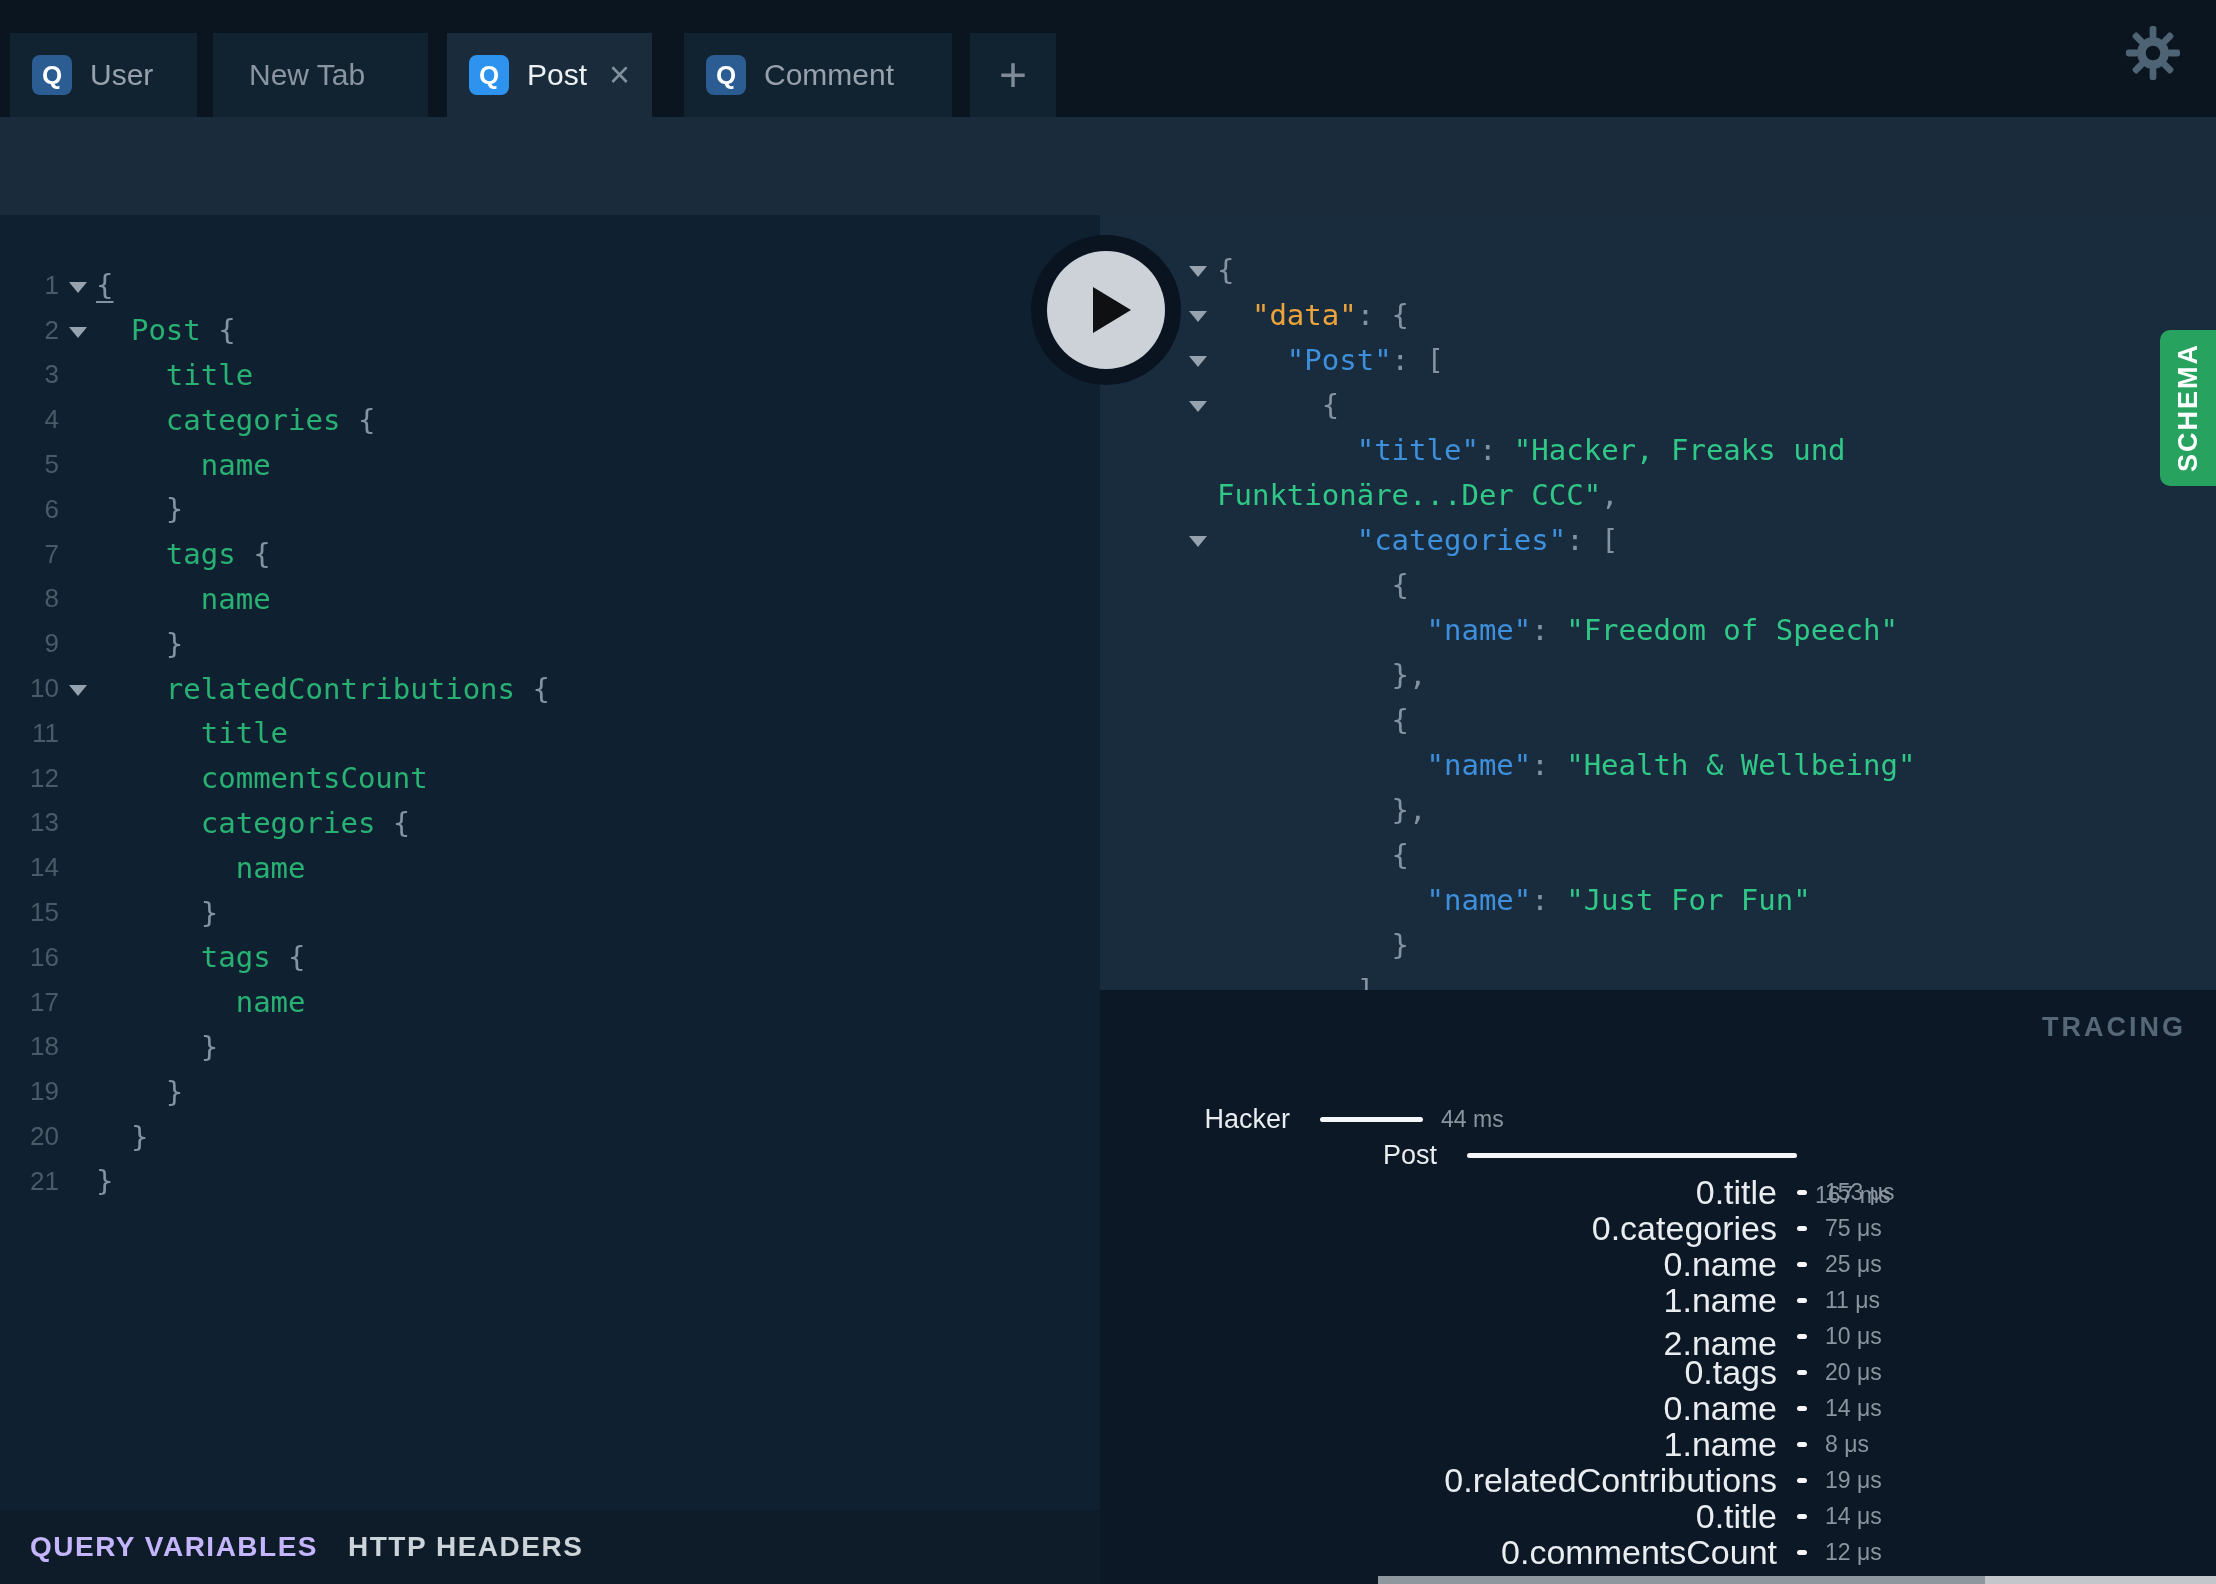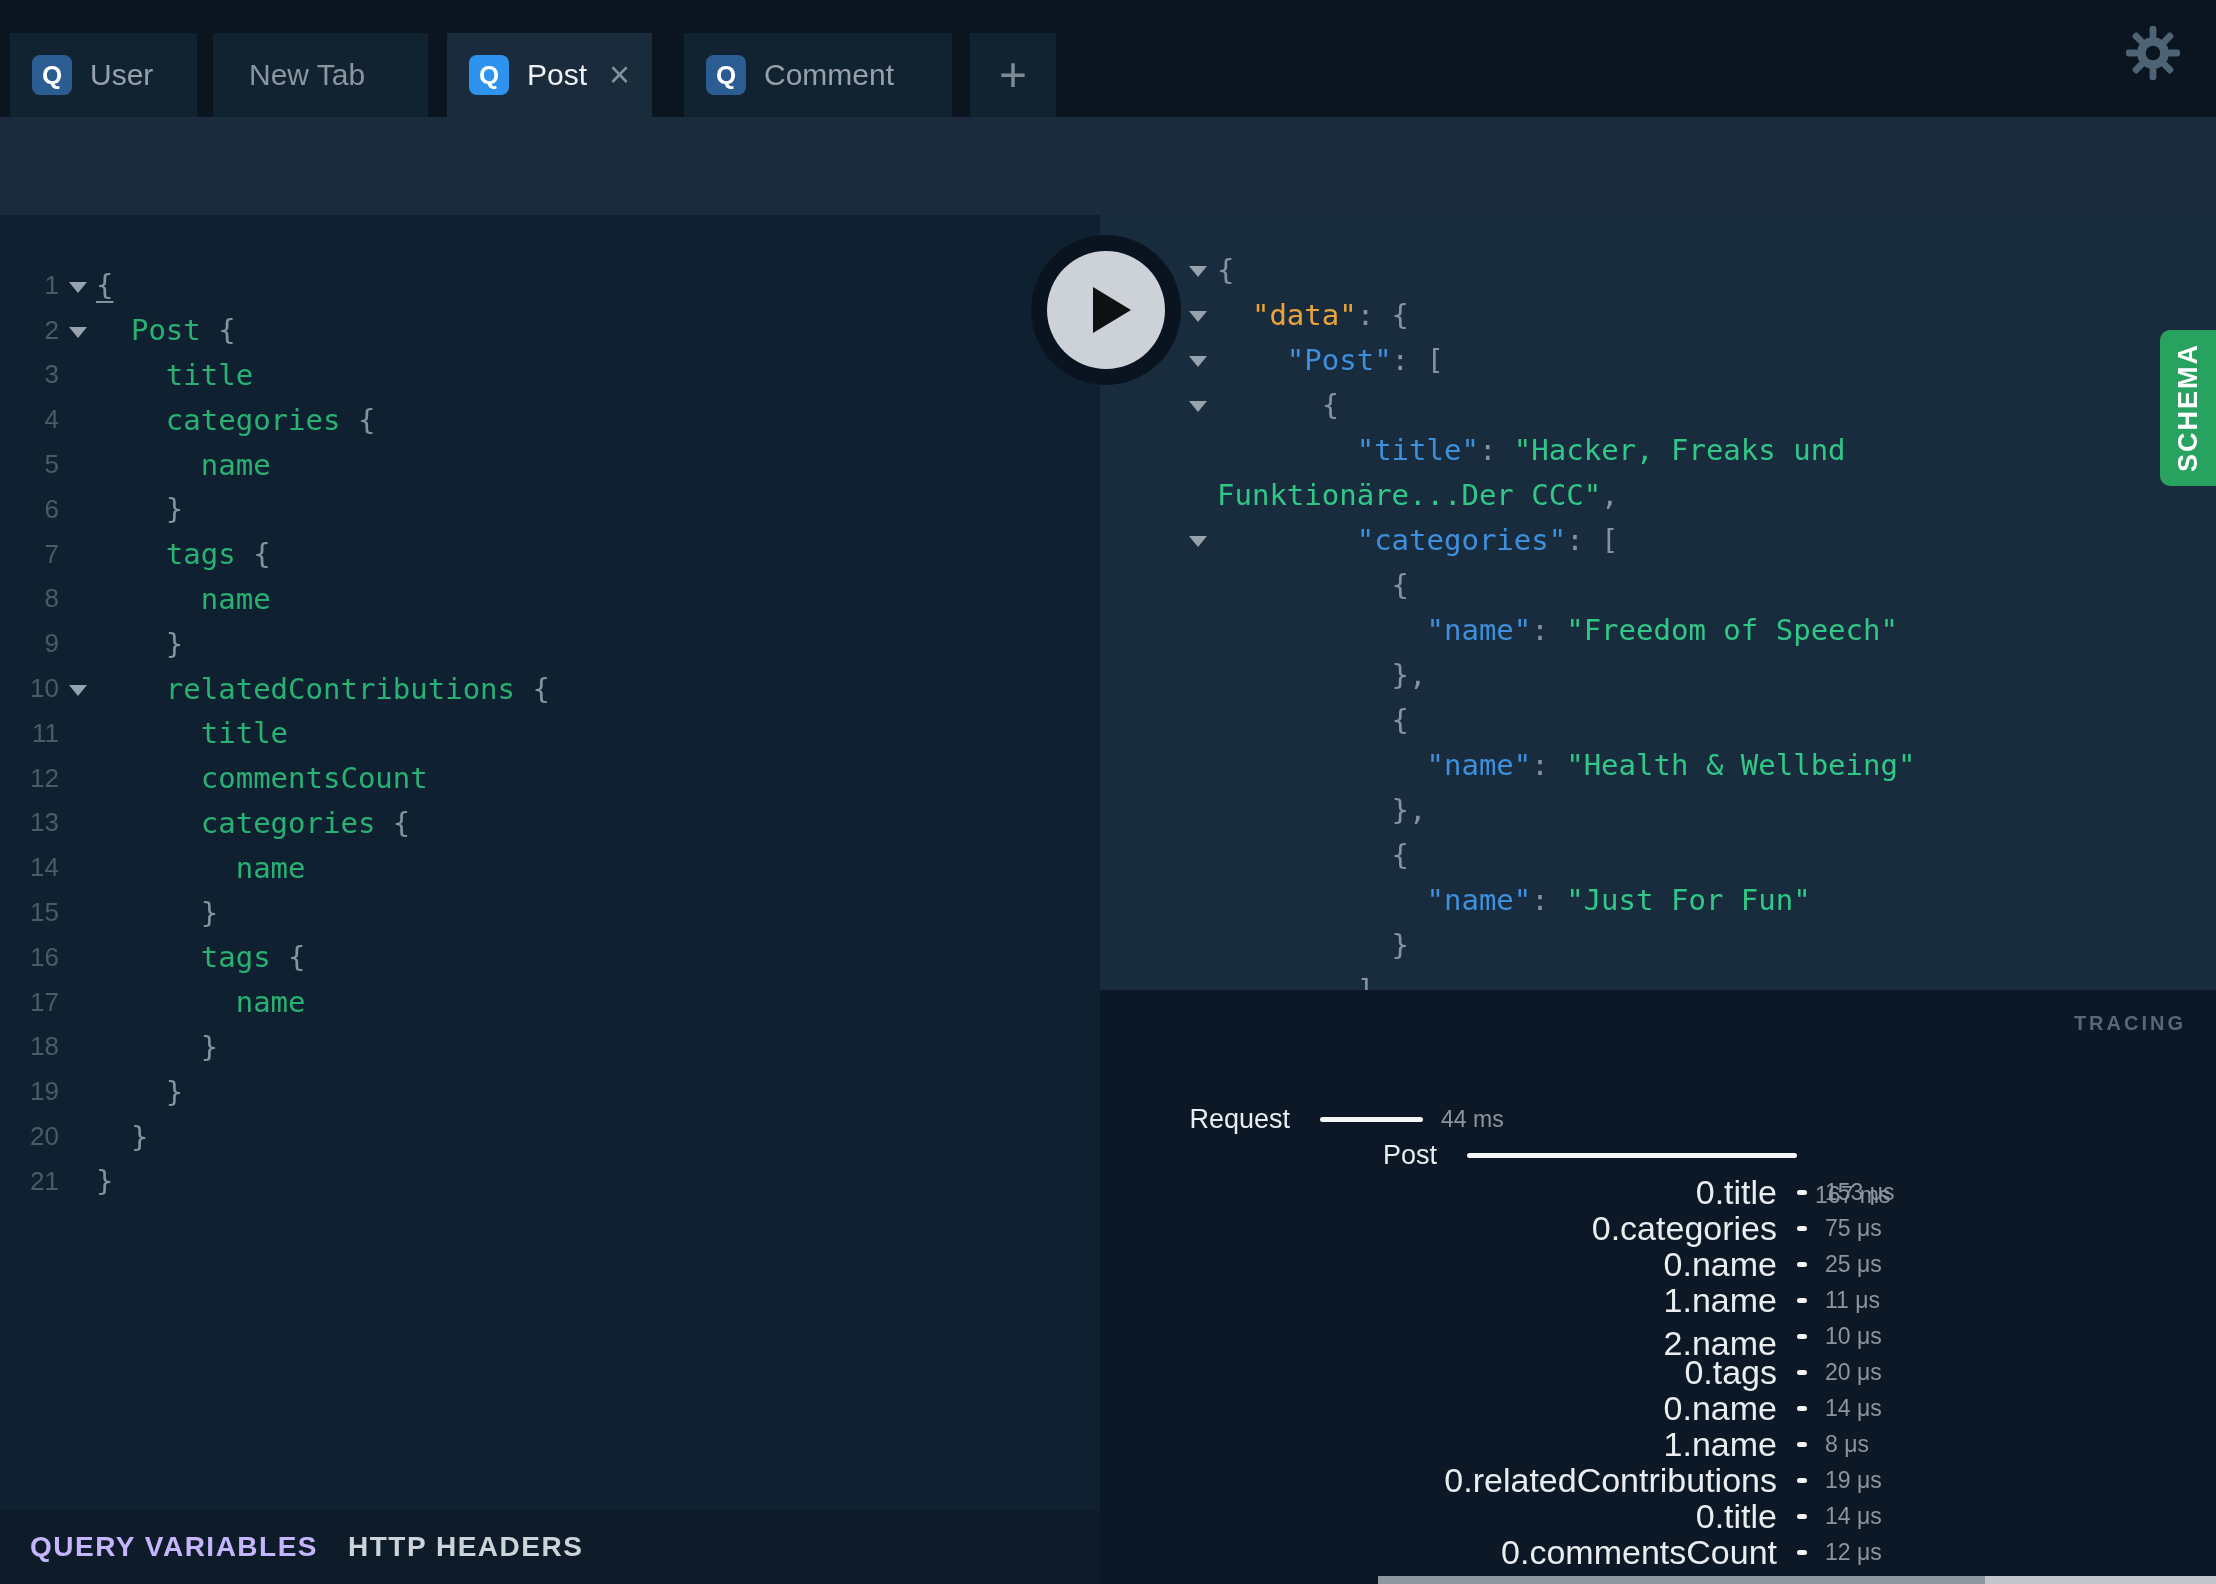--- a/index.html
+++ b/index.html
@@ -77,21 +77,21 @@
   
   .schema{ position:absolute; left:2160px; top:330px; width:56px; height:156px; background:#27a35f;
            border-radius:10px 0 0 10px; display:flex; align-items:center; justify-content:center; cursor:pointer; }
   .schema span{ writing-mode:vertical-rl; transform:rotate(180deg); color:#fff;
                 font-size:27px; font-weight:bold; letter-spacing:2px; }
 
   
   .tracing{ position:absolute; left:1100px; top:990px; width:1116px; height:594px;
             background:#0c1826; overflow:hidden; }
   .tracing-title{ position:absolute; top:22px; right:30px; color:#566878;
-                  font-size:20px; font-weight:bold; letter-spacing:3px; }
+                  font-size:27px; font-weight:bold; letter-spacing:3px; }
   .tr-row{ position:absolute; left:0; width:1116px; height:30px; }
   .tr-label{ position:absolute; top:0; height:30px; line-height:30px; color:#e9edf0;
              font-size:34px; white-space:nowrap; }
   .tr-row.big .tr-label{ font-size:27px; }
   .tr-bar{ position:absolute; top:13px; height:5px; background:#f4f6f7; border-radius:3px; }
   .tr-time{ position:absolute; top:0; height:30px; line-height:30px; color:#8b95a0; font-size:23px; white-space:nowrap; }
 
   
   .bottombar{ position:absolute; left:0; top:1510px; width:1100px; height:74px; background:#0e1c2a;
               display:flex; align-items:center; }
@@ -207,21 +207,21 @@
   </div>
 
   <div class="schema">
     <span>SCHEMA</span>
   </div>
 
   <div class="tracing">
     <div class="tracing-title">TRACING</div>
     <div id="tracing-rows">
         <div class="tr-row big" style="top: 114px;">
-          <span class="tr-label" style="right: 926px;">Request</span>
+          <span class="tr-label" style="right: 926px;">Hacker</span>
           <span class="tr-bar" style="left: 220px; width: 103px;"></span>
           <span class="tr-time" style="left: 341px;">44 ms</span>
         </div>
         <div class="tr-row big" style="top: 150px;">
           <span class="tr-label" style="right: 779px;">Post</span>
           <span class="tr-bar" style="left: 367px; width: 330px;"></span>
           <span class="tr-time" style="left: 715px; margin-top: 40px;">167 ms</span>
         </div>
         <div class="tr-row" style="top: 187px;">
           <span class="tr-label" style="right: 439px;">0.title</span>

